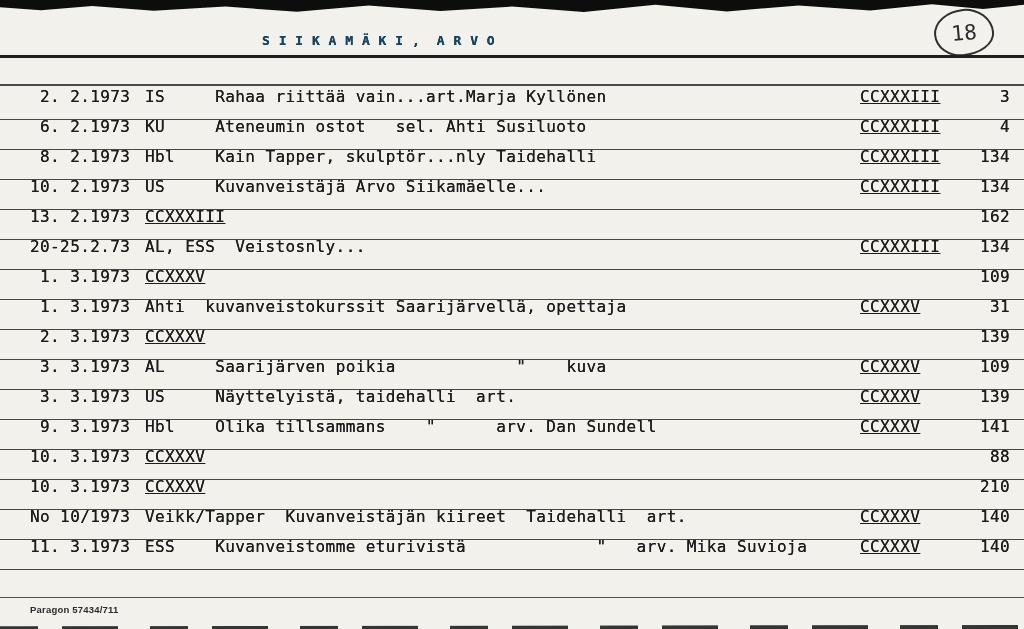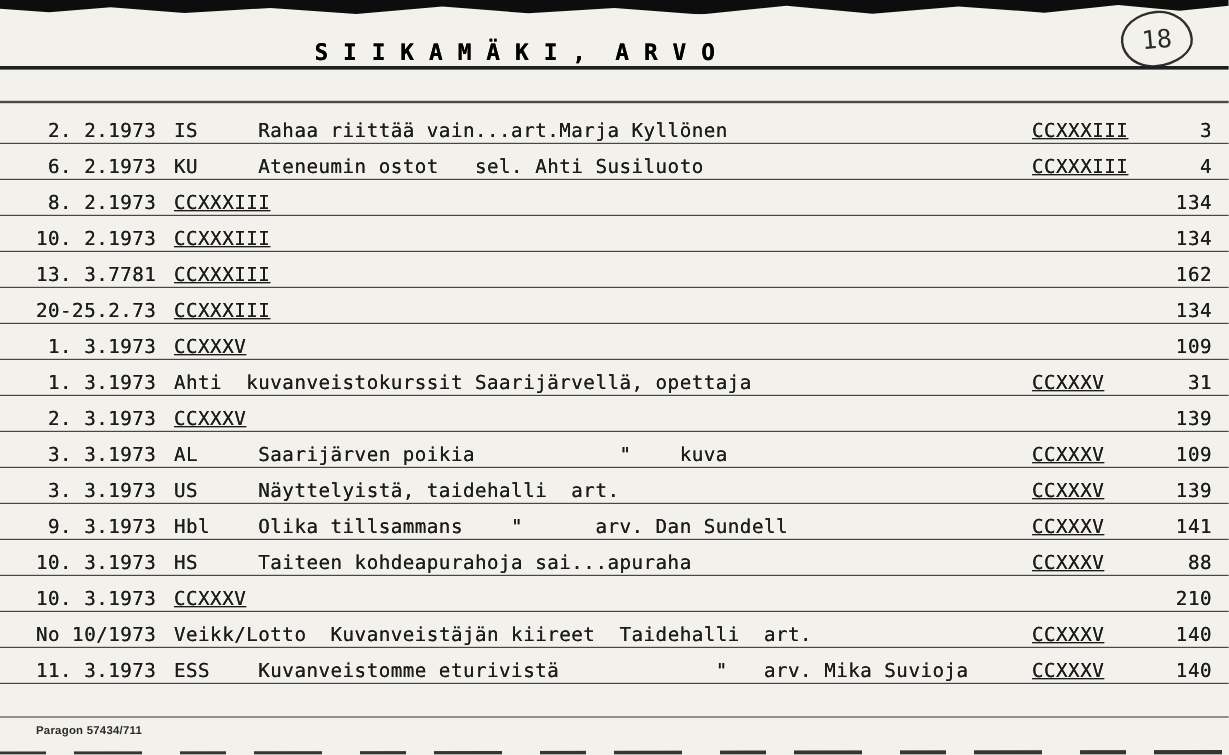--- a/index.html
+++ b/index.html
@@ -16,37 +16,37 @@
     clip-path:polygon(0 0,100% 0,100% 40%,96% 75%,91% 35%,85% 88%,78% 45%,71% 95%,64% 40%,57% 100%,50% 55%,43% 92%,36% 45%,29% 98%,22% 55%,15% 90%,9% 50%,4% 85%,0 60%);
   }
   
   .torn-bottom{
     position:absolute;bottom:0;left:0;width:1024px;height:5px;opacity:.85;
     background:repeating-linear-gradient(90deg,#141414 0 38px,transparent 38px 62px,#141414 62px 118px,transparent 118px 150px);
     clip-path:polygon(0 45%,100% 20%,100% 100%,0 100%);
   }
   .title{
     position:absolute;top:33px;left:262px;white-space:pre;
-    font-size:19px;font-weight:600;letter-spacing:.5px;color:#000000;
+    font-size:13px;font-weight:600;letter-spacing:.5px;color:#0c4a6e;
     text-shadow:0 0 .4px #161616;
   }
   .rule{position:absolute;left:0;width:1024px;background:#2e2e2e;}
   .rule-title{top:55px;height:3px;background:#1f1f1f;}
   .rule-2{top:84px;height:2px;background:#4a4a4a;}
   .page-circle{
     position:absolute;top:9px;left:934px;width:56px;height:43px;
     border:2.5px solid #2e2e2e;border-radius:52% 48% 55% 45% / 50% 55% 45% 50%;
     transform:rotate(-5deg);
     display:flex;align-items:center;justify-content:center;
     font-size:21px;color:#2a2a2a;background:transparent;
   }
   .rows{position:absolute;top:90px;left:0;width:1024px;}
   .row{
     height:30px;display:flex;align-items:flex-end;
-    padding:0 14px 1px 30px;box-sizing:border-box;
+    padding:0 14px 13px 30px;box-sizing:border-box;
     border-bottom:1.5px solid #474747;
     font-size:16px;letter-spacing:.4px;white-space:pre;
     text-shadow:0 0 .3px #1c1c1c;
   }
   .c-date{width:115px;flex:0 0 115px;}
   .c-mid{flex:0 0 715px;width:715px;overflow:hidden;}
   .c-vol{flex:0 0 106px;width:106px;text-decoration:underline;}
   .c-page{flex:1 1 auto;text-align:right;}
   .blank-row{
     height:27px;border-bottom:1.5px solid #4f4f4f;
@@ -85,38 +85,41 @@
 
   <div class="row">
     <span class="c-date"> 6. 2.1973</span>
     <span class="c-mid"><span>KU     </span><span>Ateneumin ostot   sel. Ahti Susiluoto</span></span>
     <span class="c-vol">CCXXXIII</span>
     <span class="c-page">4</span>
   </div>
 
   <div class="row">
     <span class="c-date"> 8. 2.1973</span>
+    <span class="c-mid"><span>Hbl    </span><span>Kain Tapper, skulptör...nly Taidehalli</span></span>
     <span class="c-vol">CCXXXIII</span>
     <span class="c-page">134</span>
   </div>
 
   <div class="row">
     <span class="c-date">10. 2.1973</span>
+    <span class="c-mid"><span>US     </span><span>Kuvanveistäjä Arvo Siikamäelle...</span></span>
     <span class="c-vol">CCXXXIII</span>
     <span class="c-page">134</span>
   </div>
 
   <div class="row">
-    <span class="c-date">13. 3.7781</span>
+    <span class="c-date">13. 2.1973</span>
     <span class="c-vol">CCXXXIII</span>
     <span class="c-page">162</span>
   </div>
 
   <div class="row">
     <span class="c-date">20-25.2.73</span>
+    <span class="c-mid"><span>AL, ESS  </span><span>Veistosnly...</span></span>
     <span class="c-vol">CCXXXIII</span>
     <span class="c-page">134</span>
   </div>
 
   <div class="row">
     <span class="c-date"> 1. 3.1973</span>
     <span class="c-vol">CCXXXV</span>
     <span class="c-page">109</span>
   </div>
 
@@ -149,34 +152,33 @@
 
   <div class="row">
     <span class="c-date"> 9. 3.1973</span>
     <span class="c-mid"><span>Hbl    </span><span>Olika tillsammans    "      arv. Dan Sundell</span></span>
     <span class="c-vol">CCXXXV</span>
     <span class="c-page">141</span>
   </div>
 
   <div class="row">
     <span class="c-date">10. 3.1973</span>
-    <span class="c-mid"><span>HS     </span><span>Taiteen kohdeapurahoja sai...apuraha</span></span>
     <span class="c-vol">CCXXXV</span>
     <span class="c-page">88</span>
   </div>
 
   <div class="row">
     <span class="c-date">10. 3.1973</span>
     <span class="c-vol">CCXXXV</span>
     <span class="c-page">210</span>
   </div>
 
   <div class="row">
     <span class="c-date">No 10/1973</span>
-    <span class="c-mid"><span>Veikk/Lotto  </span><span>Kuvanveistäjän kiireet  Taidehalli  art.</span></span>
+    <span class="c-mid"><span>Veikk/Tapper  </span><span>Kuvanveistäjän kiireet  Taidehalli  art.</span></span>
     <span class="c-vol">CCXXXV</span>
     <span class="c-page">140</span>
   </div>
 
   <div class="row">
     <span class="c-date">11. 3.1973</span>
     <span class="c-mid"><span>ESS    </span><span>Kuvanveistomme eturivistä             "   arv. Mika Suvioja</span></span>
     <span class="c-vol">CCXXXV</span>
     <span class="c-page">140</span>
   </div>

